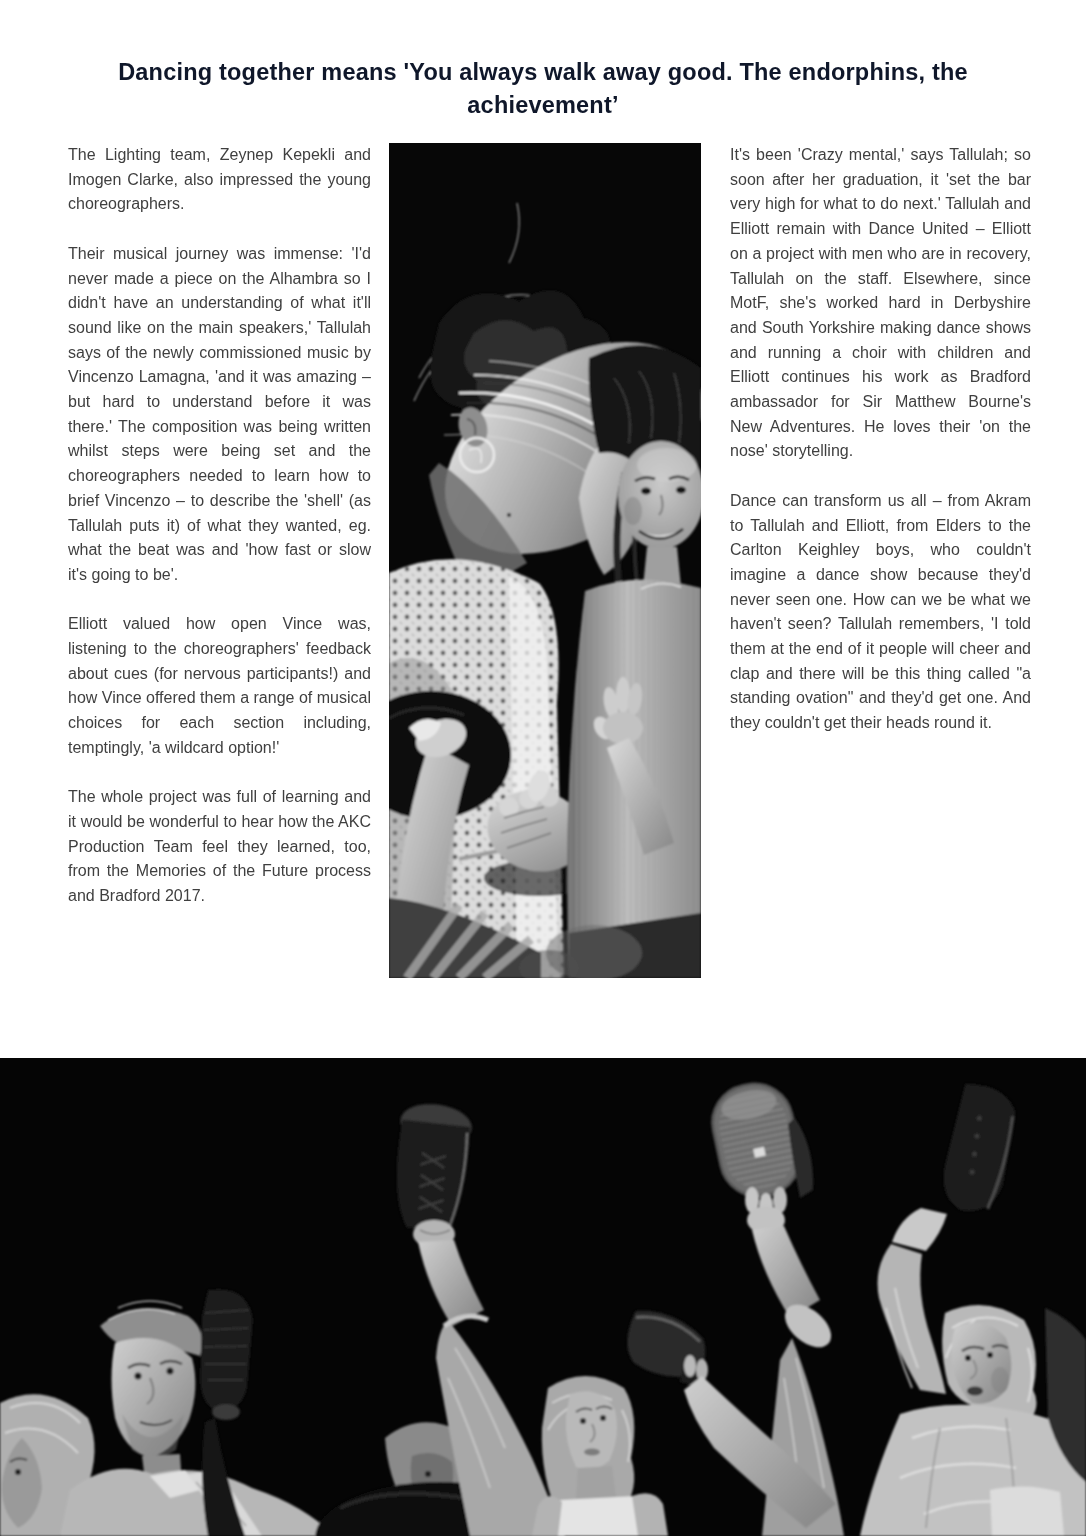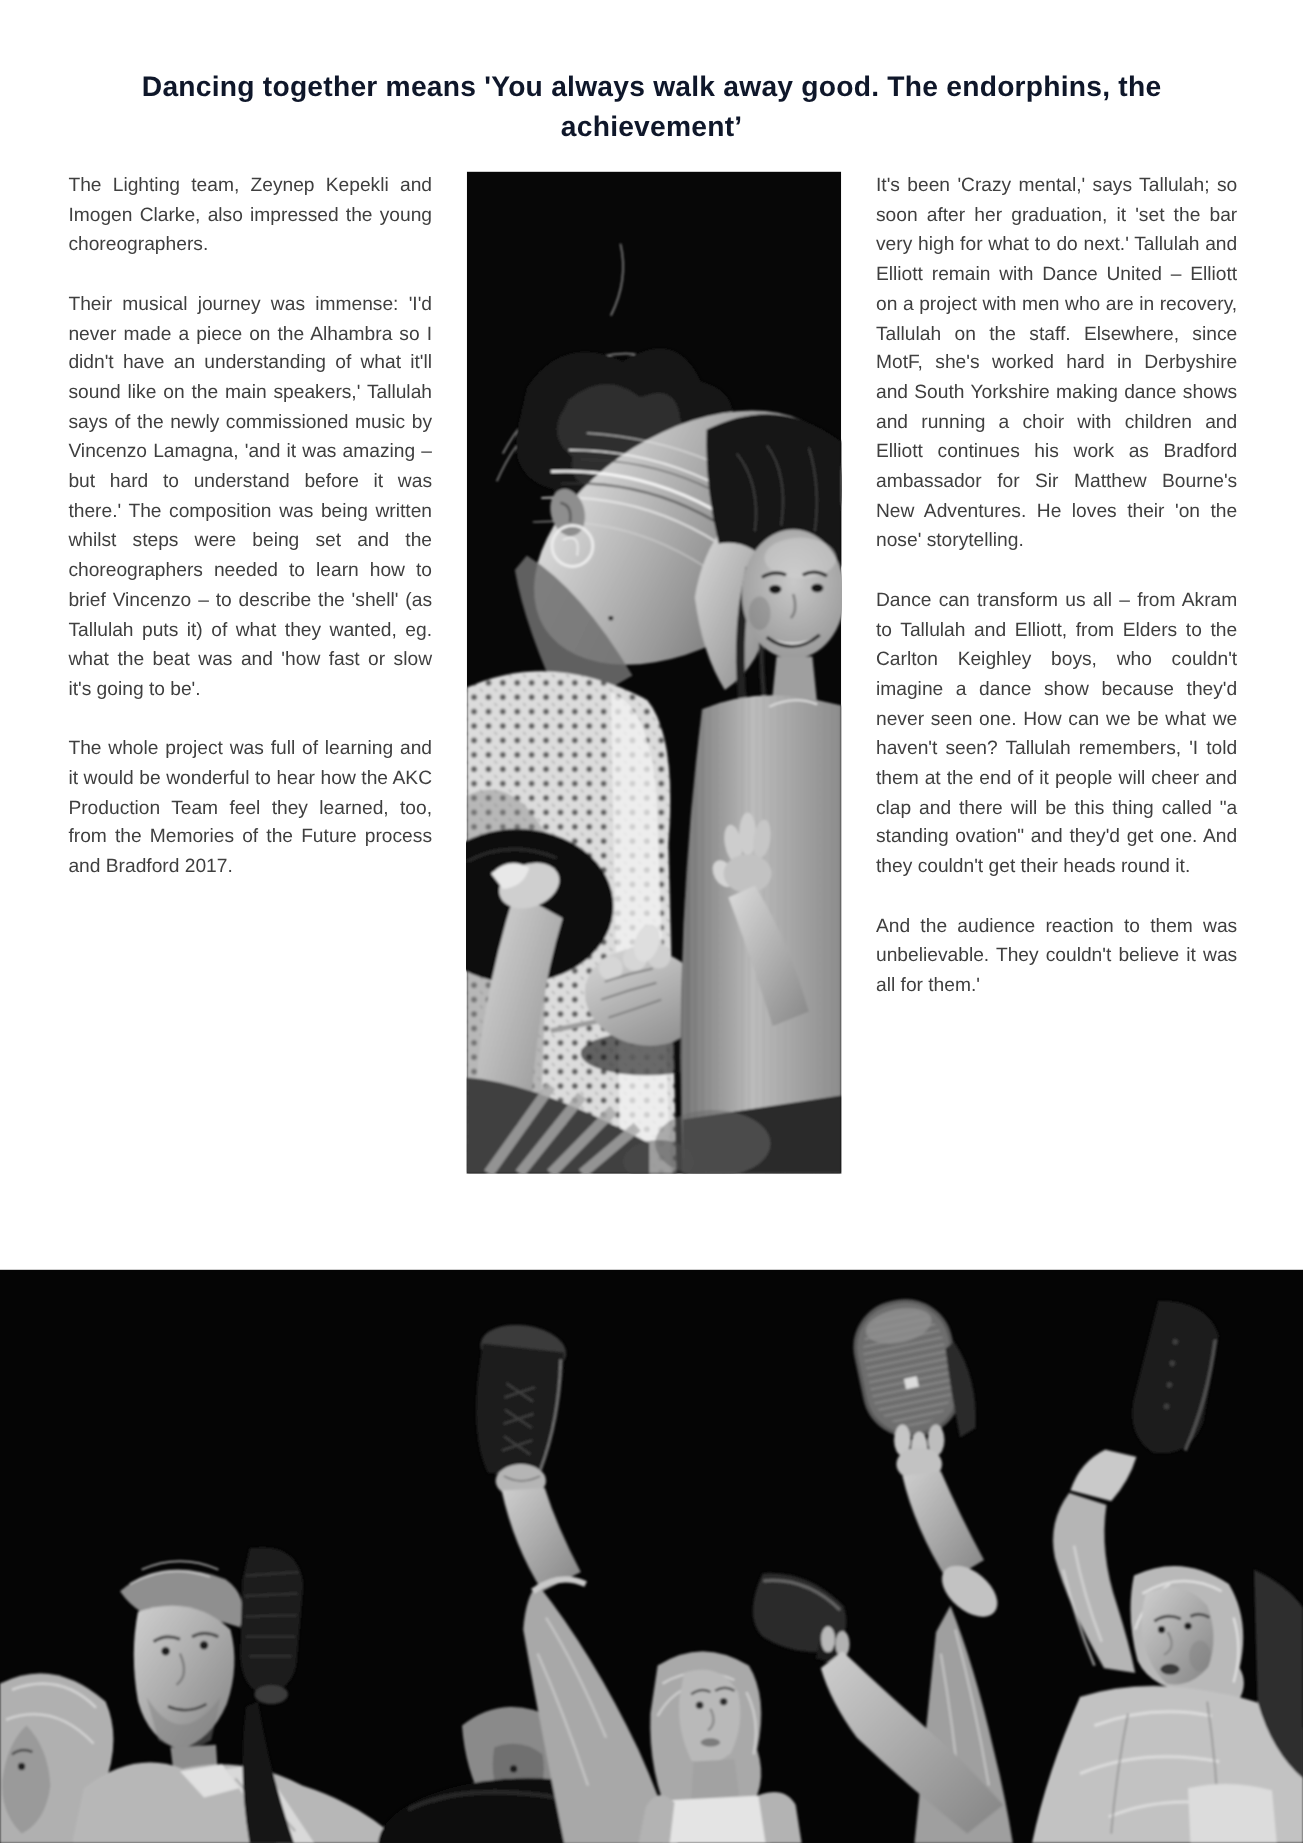--- a/index.html
+++ b/index.html
@@ -11,42 +11,42 @@
     position:absolute;top:56px;left:50%;transform:translateX(-50%);
     width:950px;margin:0;text-align:center;
     font-size:23.5px;line-height:33px;font-weight:700;letter-spacing:.2px;
     color:#0f172a;
   }
   .col{
     position:absolute;top:143px;color:#3f3f3f;
     font-size:16px;line-height:24.7px;font-weight:400;
   }
   .col p{margin:0 0 24.7px 0;text-align:justify;}
-  .col-left{left:57px;width:303px;}
+  .col-left{left:68px;width:303px;}
   .col-right{left:730px;width:301px;}
   figure{margin:0;padding:0;}
   .photo-center{position:absolute;left:389px;top:143px;width:312px;height:835px;}
   .photo-bottom{position:absolute;left:0;top:1058px;width:1086px;height:478px;}
   .photo-center svg,.photo-bottom svg{display:block;width:100%;height:100%;}
 </style>
 </head>
 <body>
 
 <h1 class="page-title">Dancing together means 'You always walk away good. The endorphins, the achievement’</h1>
 
 <div class="col col-left">
   <p>The Lighting team, Zeynep Kepekli and Imogen Clarke, also impressed the young choreographers.</p>
   <p>Their musical journey was immense: 'I'd never made a piece on the Alhambra so I didn't have an understanding of what it'll sound like on the main speakers,' Tallulah says of the newly commissioned music by Vincenzo Lamagna, 'and it was amazing – but hard to understand before it was there.' The composition was being written whilst steps were being set and the choreographers needed to learn how to brief Vincenzo – to describe the 'shell' (as Tallulah puts it) of what they wanted, eg. what the beat was and 'how fast or slow it's going to be'.</p>
+  <p>Elliott valued how open Vince was, listening to the choreographers' feedback about cues (for nervous participants!) and how Vince offered them a range of musical choices for each section including, temptingly, 'a wildcard option!'</p>
   <p>The whole project was full of learning and it would be wonderful to hear how the AKC Production Team feel they learned, too, from the Memories of the Future process and Bradford 2017.</p>
 </div>
 
 <div class="col col-right">
   <p>It's been 'Crazy mental,' says Tallulah; so soon after her graduation, it 'set the bar very high for what to do next.' Tallulah and Elliott remain with Dance United – Elliott on a project with men who are in recovery, Tallulah on the staff. Elsewhere, since MotF, she's worked hard in Derbyshire and South Yorkshire making dance shows and running a choir with children and Elliott continues his work as Bradford ambassador for Sir Matthew Bourne's New Adventures. He loves their 'on the nose' storytelling.</p>
   <p>Dance can transform us all – from Akram to Tallulah and Elliott, from Elders to the Carlton Keighley boys, who couldn't imagine a dance show because they'd never seen one. How can we be what we haven't seen? Tallulah remembers, 'I told them at the end of it people will cheer and clap and there will be this thing called "a standing ovation" and they'd get one. And they couldn't get their heads round it.</p>
-  <p>And the audience reaction to them was unbelievable. They couldn't believe it was all for them.'</p>
 </div>
 
 <figure class="photo-center" role="img" aria-label="Black and white photo: a woman with slicked-back hair in a scrunchied bun and hoop earring leans down toward a smiling young dancer; hands clasped in the foreground">
 <svg viewBox="0 0 312 835" preserveAspectRatio="none" xmlns="http://www.w3.org/2000/svg">
   <defs>
     <linearGradient id="hairG" x1="0" y1="0" x2="1" y2="1">
       <stop offset="0" stop-color="#ededed"></stop>
           <stop offset="0.55" stop-color="#9a9a9a"></stop>
           <stop offset="1" stop-color="#4e4e4e"></stop>
     </linearGradient>

